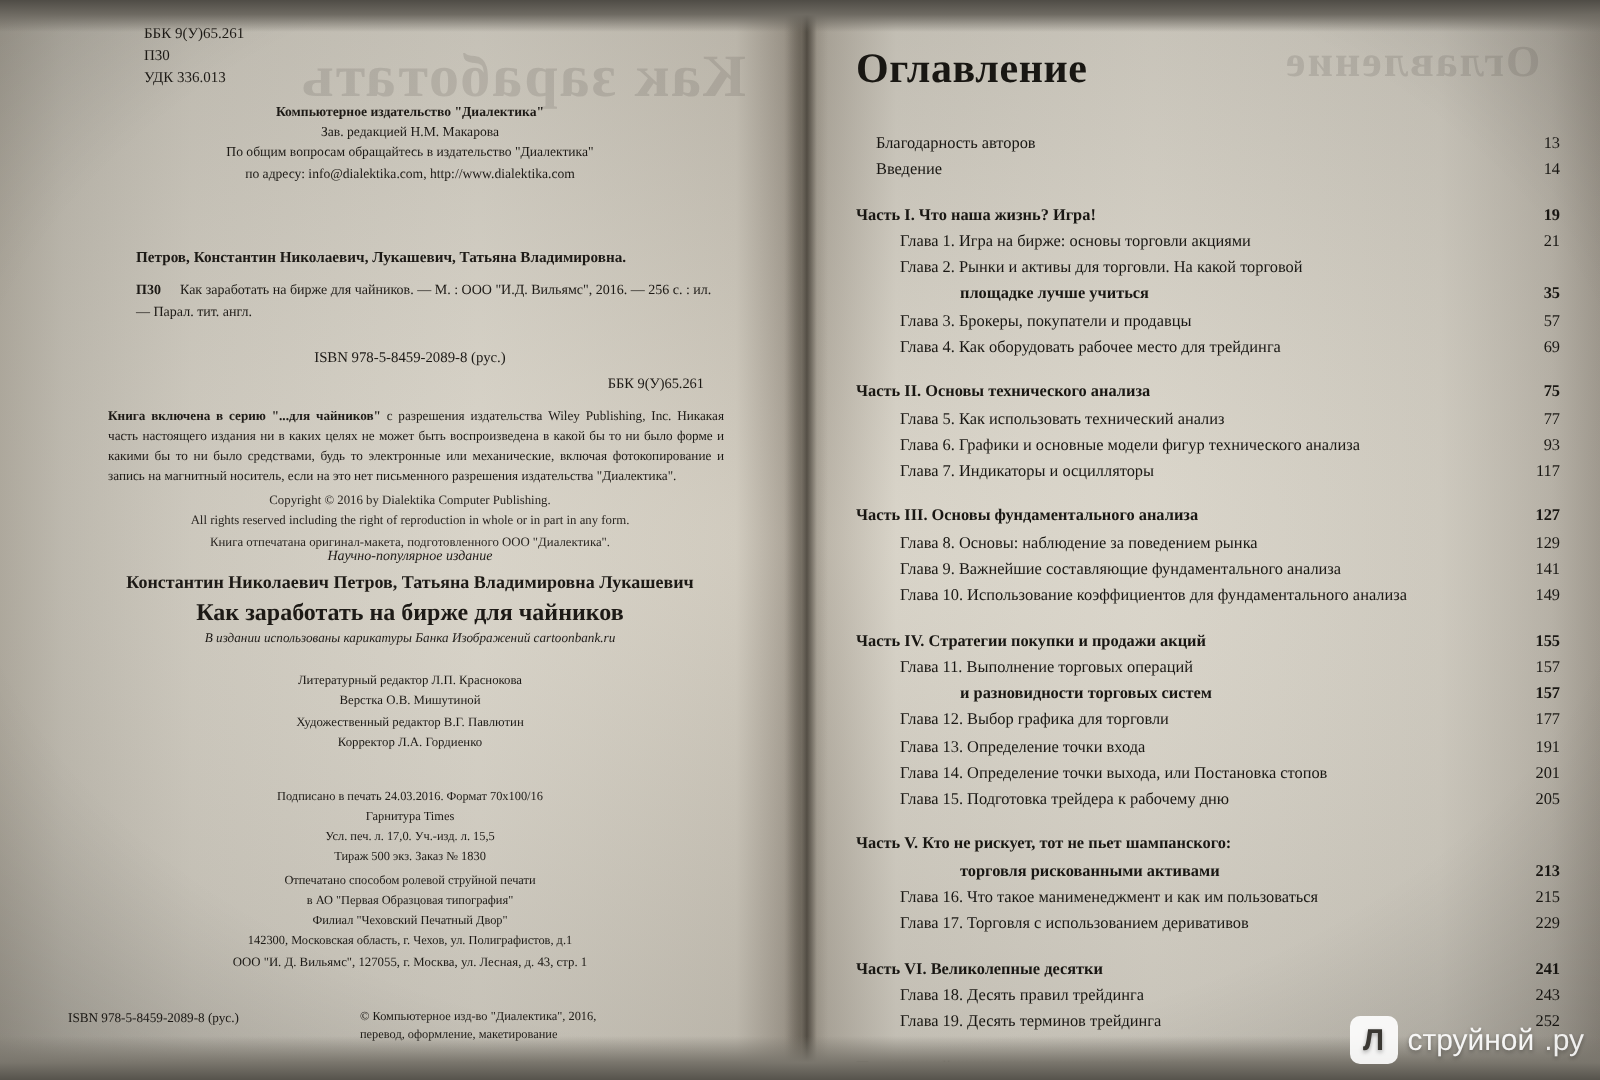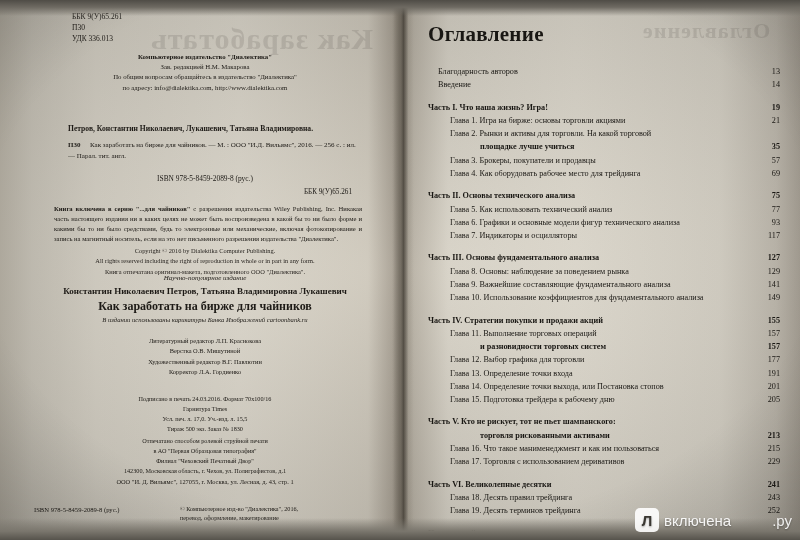--- a/index.html
+++ b/index.html
@@ -106,21 +106,21 @@
     font-family:"Liberation Sans", sans-serif;
     font-size:15px;
     text-shadow:0 1px 2px rgba(0,0,0,0.35);
   }
   .wm .badge{
     width:24px;height:24px;border-radius:5px;
     background:rgba(255,255,255,0.9);
     color:#3a3732;font-weight:bold;font-size:15px;
     display:flex;align-items:center;justify-content:center;
   }
-  .wm .ru{opacity:0.95;margin-left:36px;}
+  .wm .ru{opacity:0.95;}
 </style>
 </head>
 <body>
 
 <div class="page">
   <div class="spread"></div>
   <div class="gutter"></div>
 
   <div class="ghost ghost-left">Как заработать</div>
   <div class="ghost ghost-right">Оглавление</div>
@@ -322,16 +322,16 @@
         </div>
       </div>
   </div>
 
   <div class="vignette"></div>
   <div class="topedge"></div>
   <div class="botedge"></div>
 
   <div class="wm">
     <span class="badge">Л</span>
-    <span>включена</span>
+    <span>струйной</span>
     <span class="ru">.ру</span>
   </div>
 </div>
 
 </body></html>

